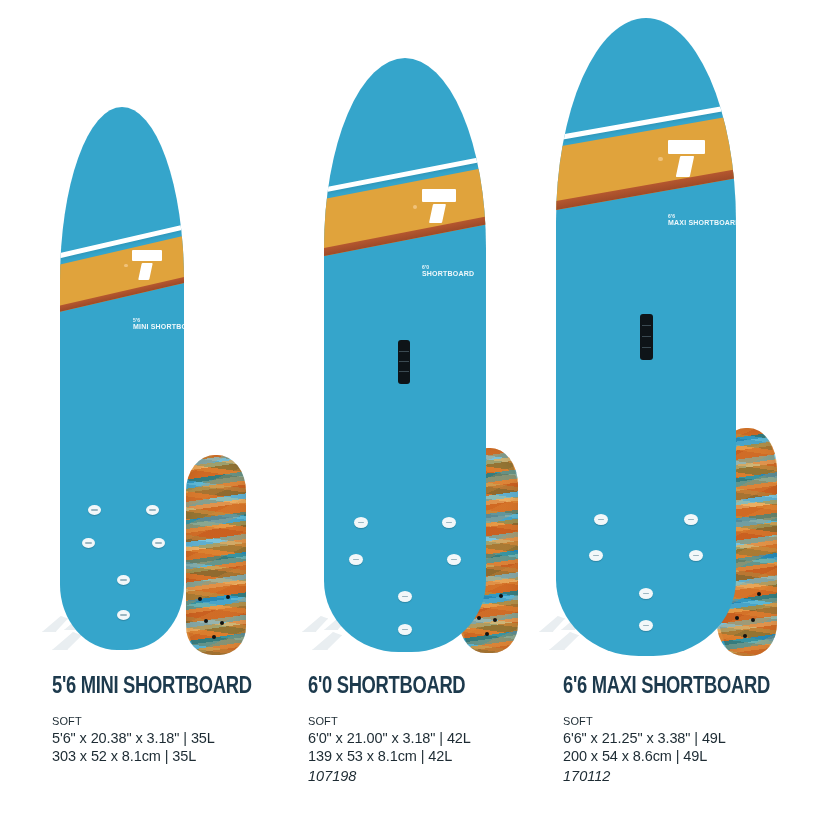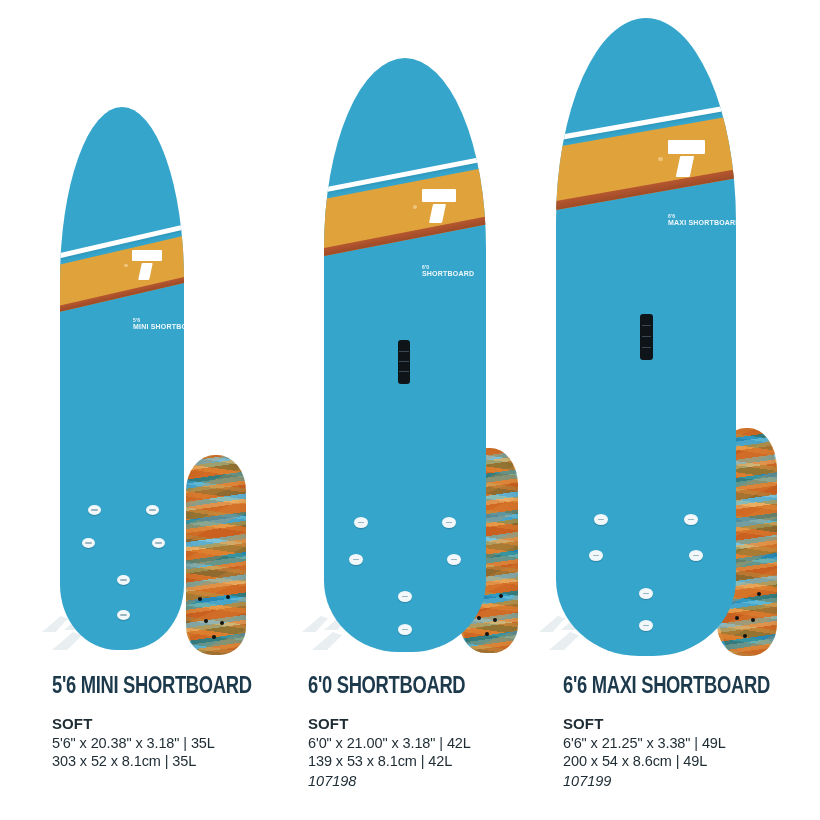--- a/index.html
+++ b/index.html
@@ -215,22 +215,22 @@
     font-weight:bold;
     font-size:23px;
     letter-spacing:-0.4px;
     color:#1d3a4d;
     transform:scaleX(.80);
     transform-origin:left center;
     white-space:nowrap;
     margin:0 0 16px 0;
   }
   .soft{
-    font-size:15px;
-    font-weight:bold;
+    font-size:11px;
+    font-weight:normal;
     color:#1d2b33;
     margin:0 0 3px 0;
     letter-spacing:.1px;
   }
   .spec{
     font-size:14.5px;
     color:#1d2b33;
     margin:0 0 2px 0;
     letter-spacing:-0.1px;
   }
@@ -417,17 +417,17 @@
         <div class="plug" style="left:83px;top:570px;width:14px;height:11px;"></div>
         <div class="plug" style="left:83px;top:602px;width:14px;height:11px;"></div>
       </div>
     </div>
 
     <div class="info pad-l2">
       <p class="ptitle">6'6 MAXI SHORTBOARD</p>
       <p class="soft">SOFT</p>
       <p class="spec">6'6" x 21.25" x 3.38" | 49L</p>
       <p class="spec">200 x 54 x 8.6cm | 49L</p>
-      <p class="ref">107199</p>
+      <p class="ref">170112</p>
     </div>
   </div>
 
 </div>
 
 </body></html>

